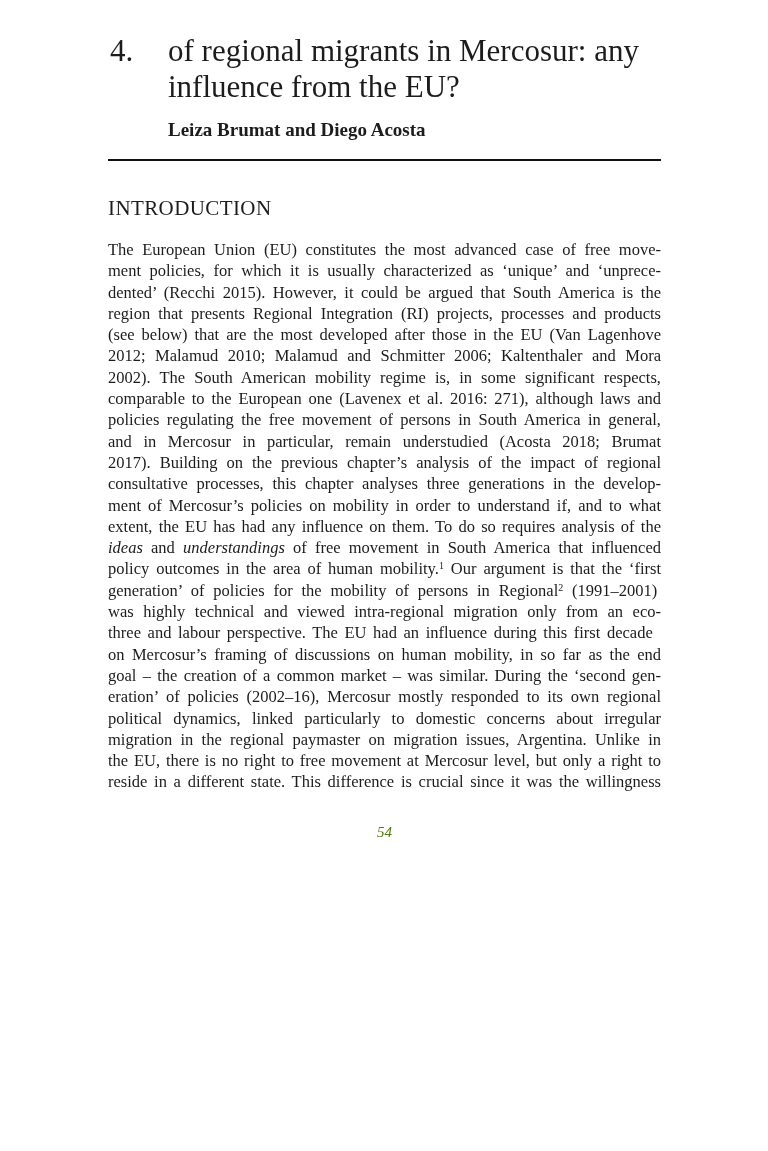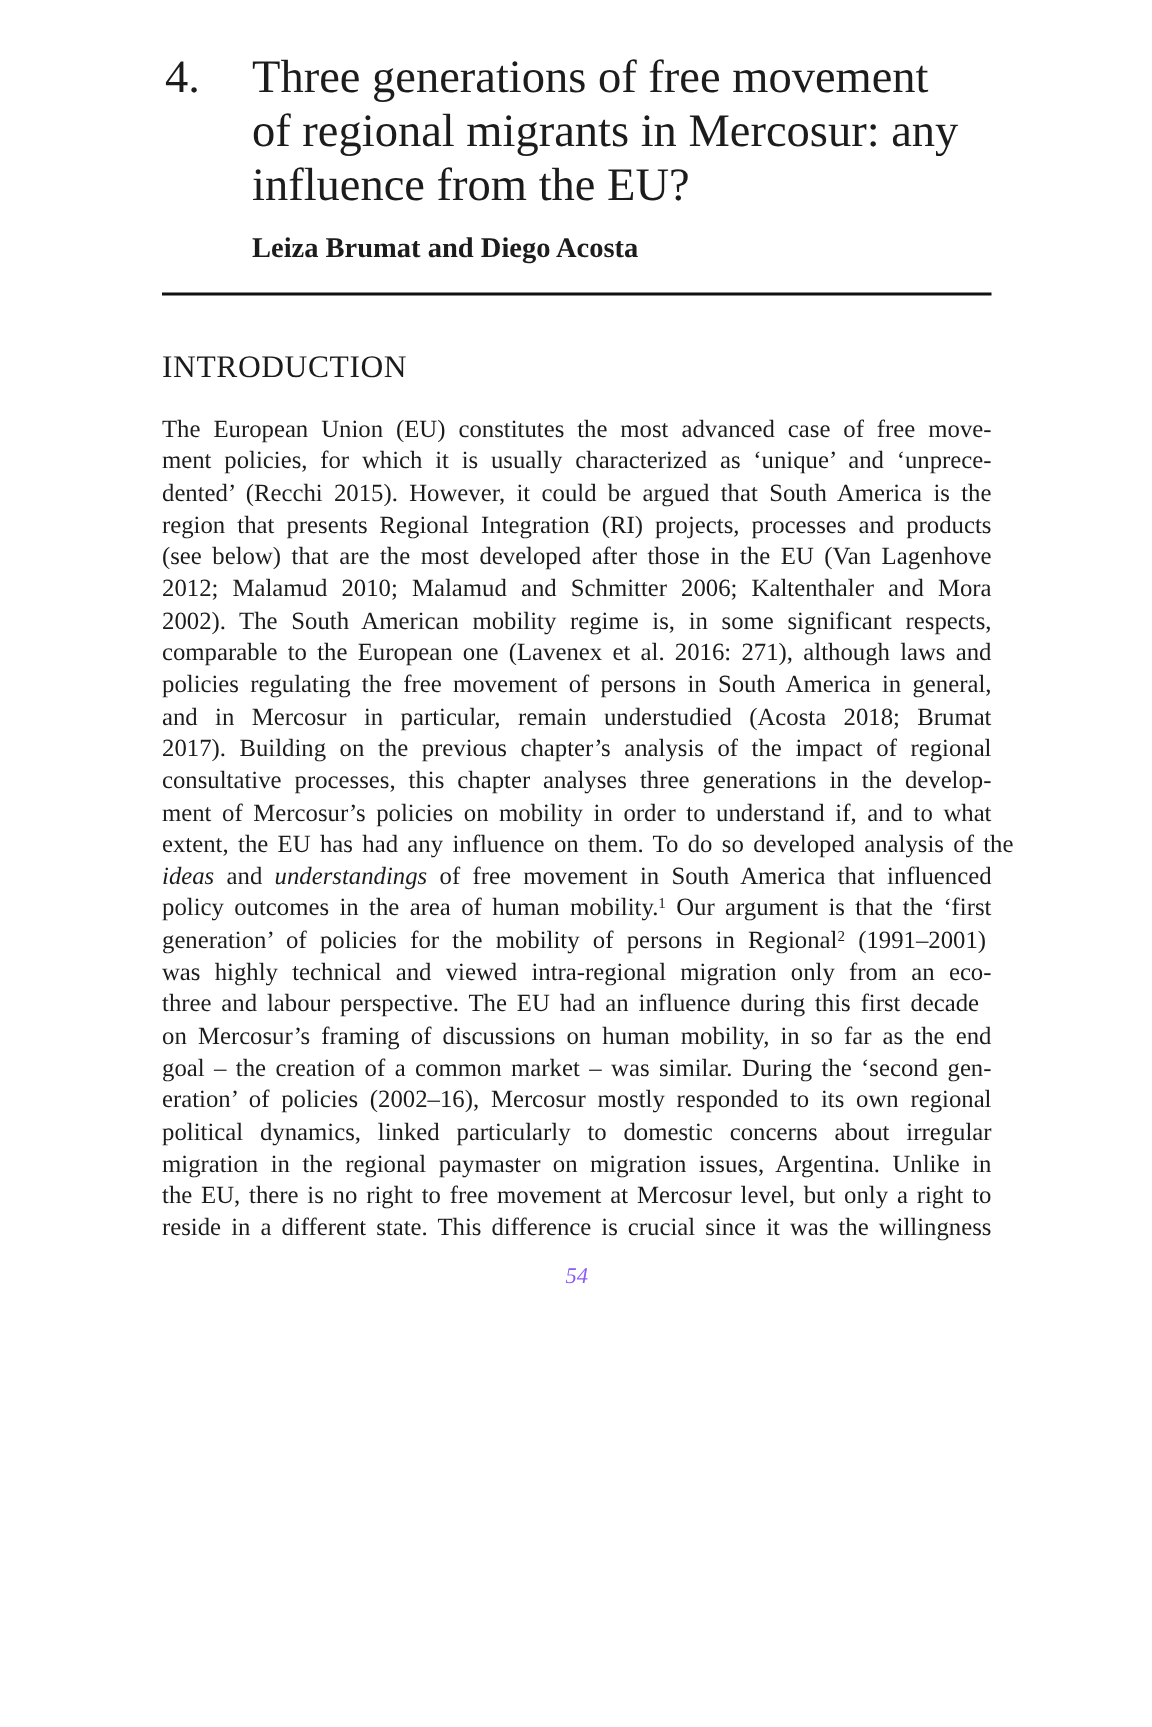--- a/index.html
+++ b/index.html
@@ -77,39 +77,38 @@
   }
   .pline-inner { display: inline-block; white-space: pre; }
   .it { font-style: italic; }
   .sup {
     font-size: 10px;
     vertical-align: 5px;
     line-height: 0;
   }
   
   .page-number {
-    margin-top: 12px;
+    margin-top: 29px;
     width: 553px;
     text-align: center;
     font-size: 15px;
     line-height: 20px;
     font-style: italic;
-    color: #8b5cf6;
+    color: #4d7c0f;
   }
 </style>
 </head>
 <body>
 
 <div class="page">
   <div class="column">
 
     <div class="title-block">
       <span class="title-num">4.</span>
       <div class="title-lines">
-        <div>Three generations of free movement</div>
         <div>of regional migrants in Mercosur: any</div>
         <div>influence from the EU?</div>
       </div>
     </div>
 
     <div class="author">Leiza Brumat and Diego Acosta</div>
 
     <div class="rule"></div>
 
     <div class="section-heading">INTRODUCTION</div>
@@ -121,21 +120,21 @@
         <div class="pline"><span class="pline-inner" style="word-spacing: 3.91319px;"><span>region that presents Regional Integration (RI) projects, processes and products</span></span></div>
         <div class="pline"><span class="pline-inner" style="word-spacing: 2.88942px;"><span>(see below) that are the most developed after those in the EU (Van Lagenhove</span></span></div>
         <div class="pline"><span class="pline-inner" style="word-spacing: 5.28472px;"><span>2012; Malamud 2010; Malamud and Schmitter 2006; Kaltenthaler and Mora</span></span></div>
         <div class="pline"><span class="pline-inner" style="word-spacing: 4.96719px;"><span>2002). The South American mobility regime is, in some significant respects,</span></span></div>
         <div class="pline"><span class="pline-inner" style="word-spacing: 2.70833px;"><span>comparable to the European one (Lavenex et al. 2016: 271), although laws and</span></span></div>
         <div class="pline"><span class="pline-inner" style="word-spacing: 3.36932px;"><span>policies regulating the free movement of persons in South America in general,</span></span></div>
         <div class="pline"><span class="pline-inner" style="word-spacing: 7.44965px;"><span>and in Mercosur in particular, remain understudied (Acosta 2018; Brumat</span></span></div>
         <div class="pline"><span class="pline-inner" style="word-spacing: 4.89347px;"><span>2017). Building on the previous chapter’s analysis of the impact of regional</span></span></div>
         <div class="pline"><span class="pline-inner" style="word-spacing: 4.52778px;"><span>consultative processes, this chapter analyses three generations in the develop-</span></span></div>
         <div class="pline"><span class="pline-inner" style="word-spacing: 2.94111px;"><span>ment of Mercosur’s policies on mobility in order to understand if, and to what</span></span></div>
-        <div class="pline"><span class="pline-inner" style="word-spacing: 2.10833px;"><span>extent, the EU has had any influence on them. To do so developed analysis of the</span></span></div>
+        <div class="pline"><span class="pline-inner" style="word-spacing: 2.10833px;"><span>extent, the EU has had any influence on them. To do so requires analysis of the</span></span></div>
         <div class="pline"><span class="pline-inner" style="word-spacing: 4.06719px;"><span class="it">ideas</span><span> and </span><span class="it">understandings</span><span> of free movement in South America that influenced</span></span></div>
         <div class="pline"><span class="pline-inner" style="word-spacing: 2.78125px;"><span>policy outcomes in the area of human mobility.</span><span class="sup">1</span><span> Our argument is that the ‘first</span></span></div>
         <div class="pline"><span class="pline-inner" style="word-spacing: 4.69844px;"><span>generation’ of policies for the mobility of persons in Regional</span><span class="sup">2</span><span> (1991–2001)</span></span></div>
         <div class="pline"><span class="pline-inner" style="word-spacing: 5.35781px;"><span>was highly technical and viewed intra-regional migration only from an eco-</span></span></div>
         <div class="pline"><span class="pline-inner" style="word-spacing: 2.46615px;"><span>three and labour perspective. The EU had an influence during this first decade</span></span></div>
         <div class="pline"><span class="pline-inner" style="word-spacing: 3.30288px;"><span>on Mercosur’s framing of discussions on human mobility, in so far as the end</span></span></div>
         <div class="pline"><span class="pline-inner" style="word-spacing: 2.15625px;"><span>goal – the creation of a common market – was similar. During the ‘second gen-</span></span></div>
         <div class="pline"><span class="pline-inner" style="word-spacing: 3.6875px;"><span>eration’ of policies (2002–16), Mercosur mostly responded to its own regional</span></span></div>
         <div class="pline"><span class="pline-inner" style="word-spacing: 7.09766px;"><span>political dynamics, linked particularly to domestic concerns about irregular</span></span></div>
         <div class="pline"><span class="pline-inner" style="word-spacing: 4.18906px;"><span>migration in the regional paymaster on migration issues, Argentina. Unlike in</span></span></div>

